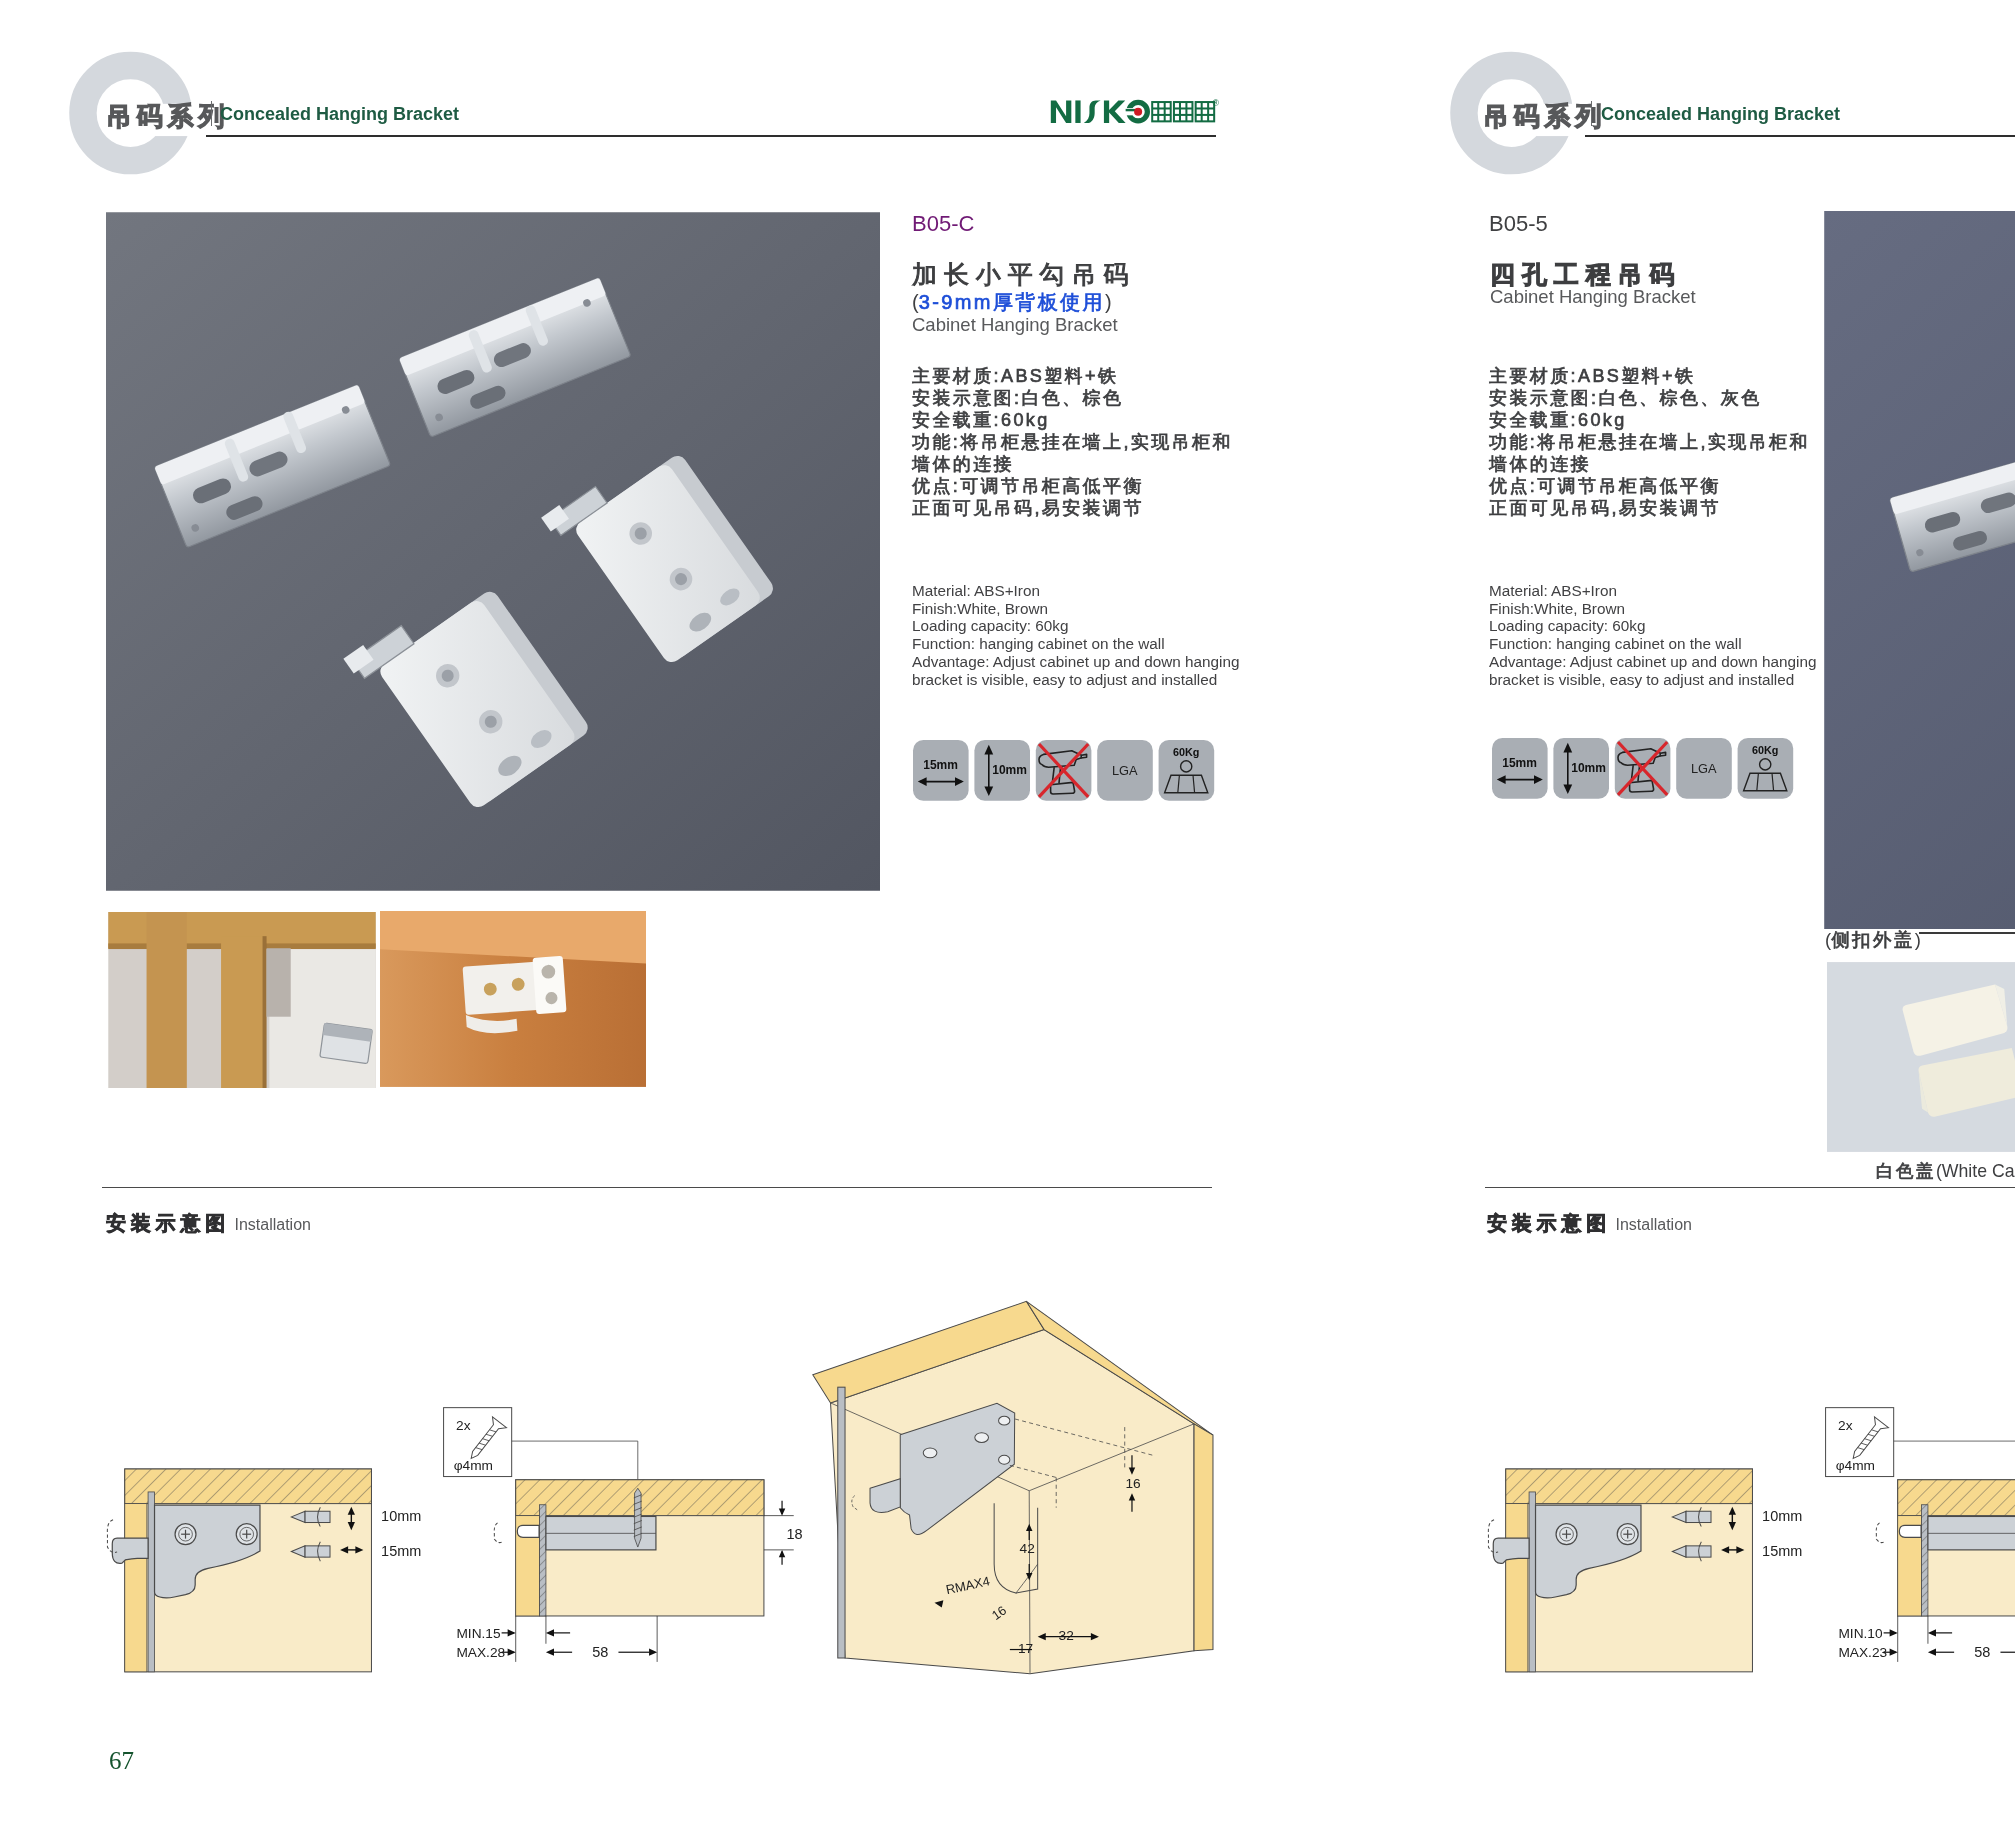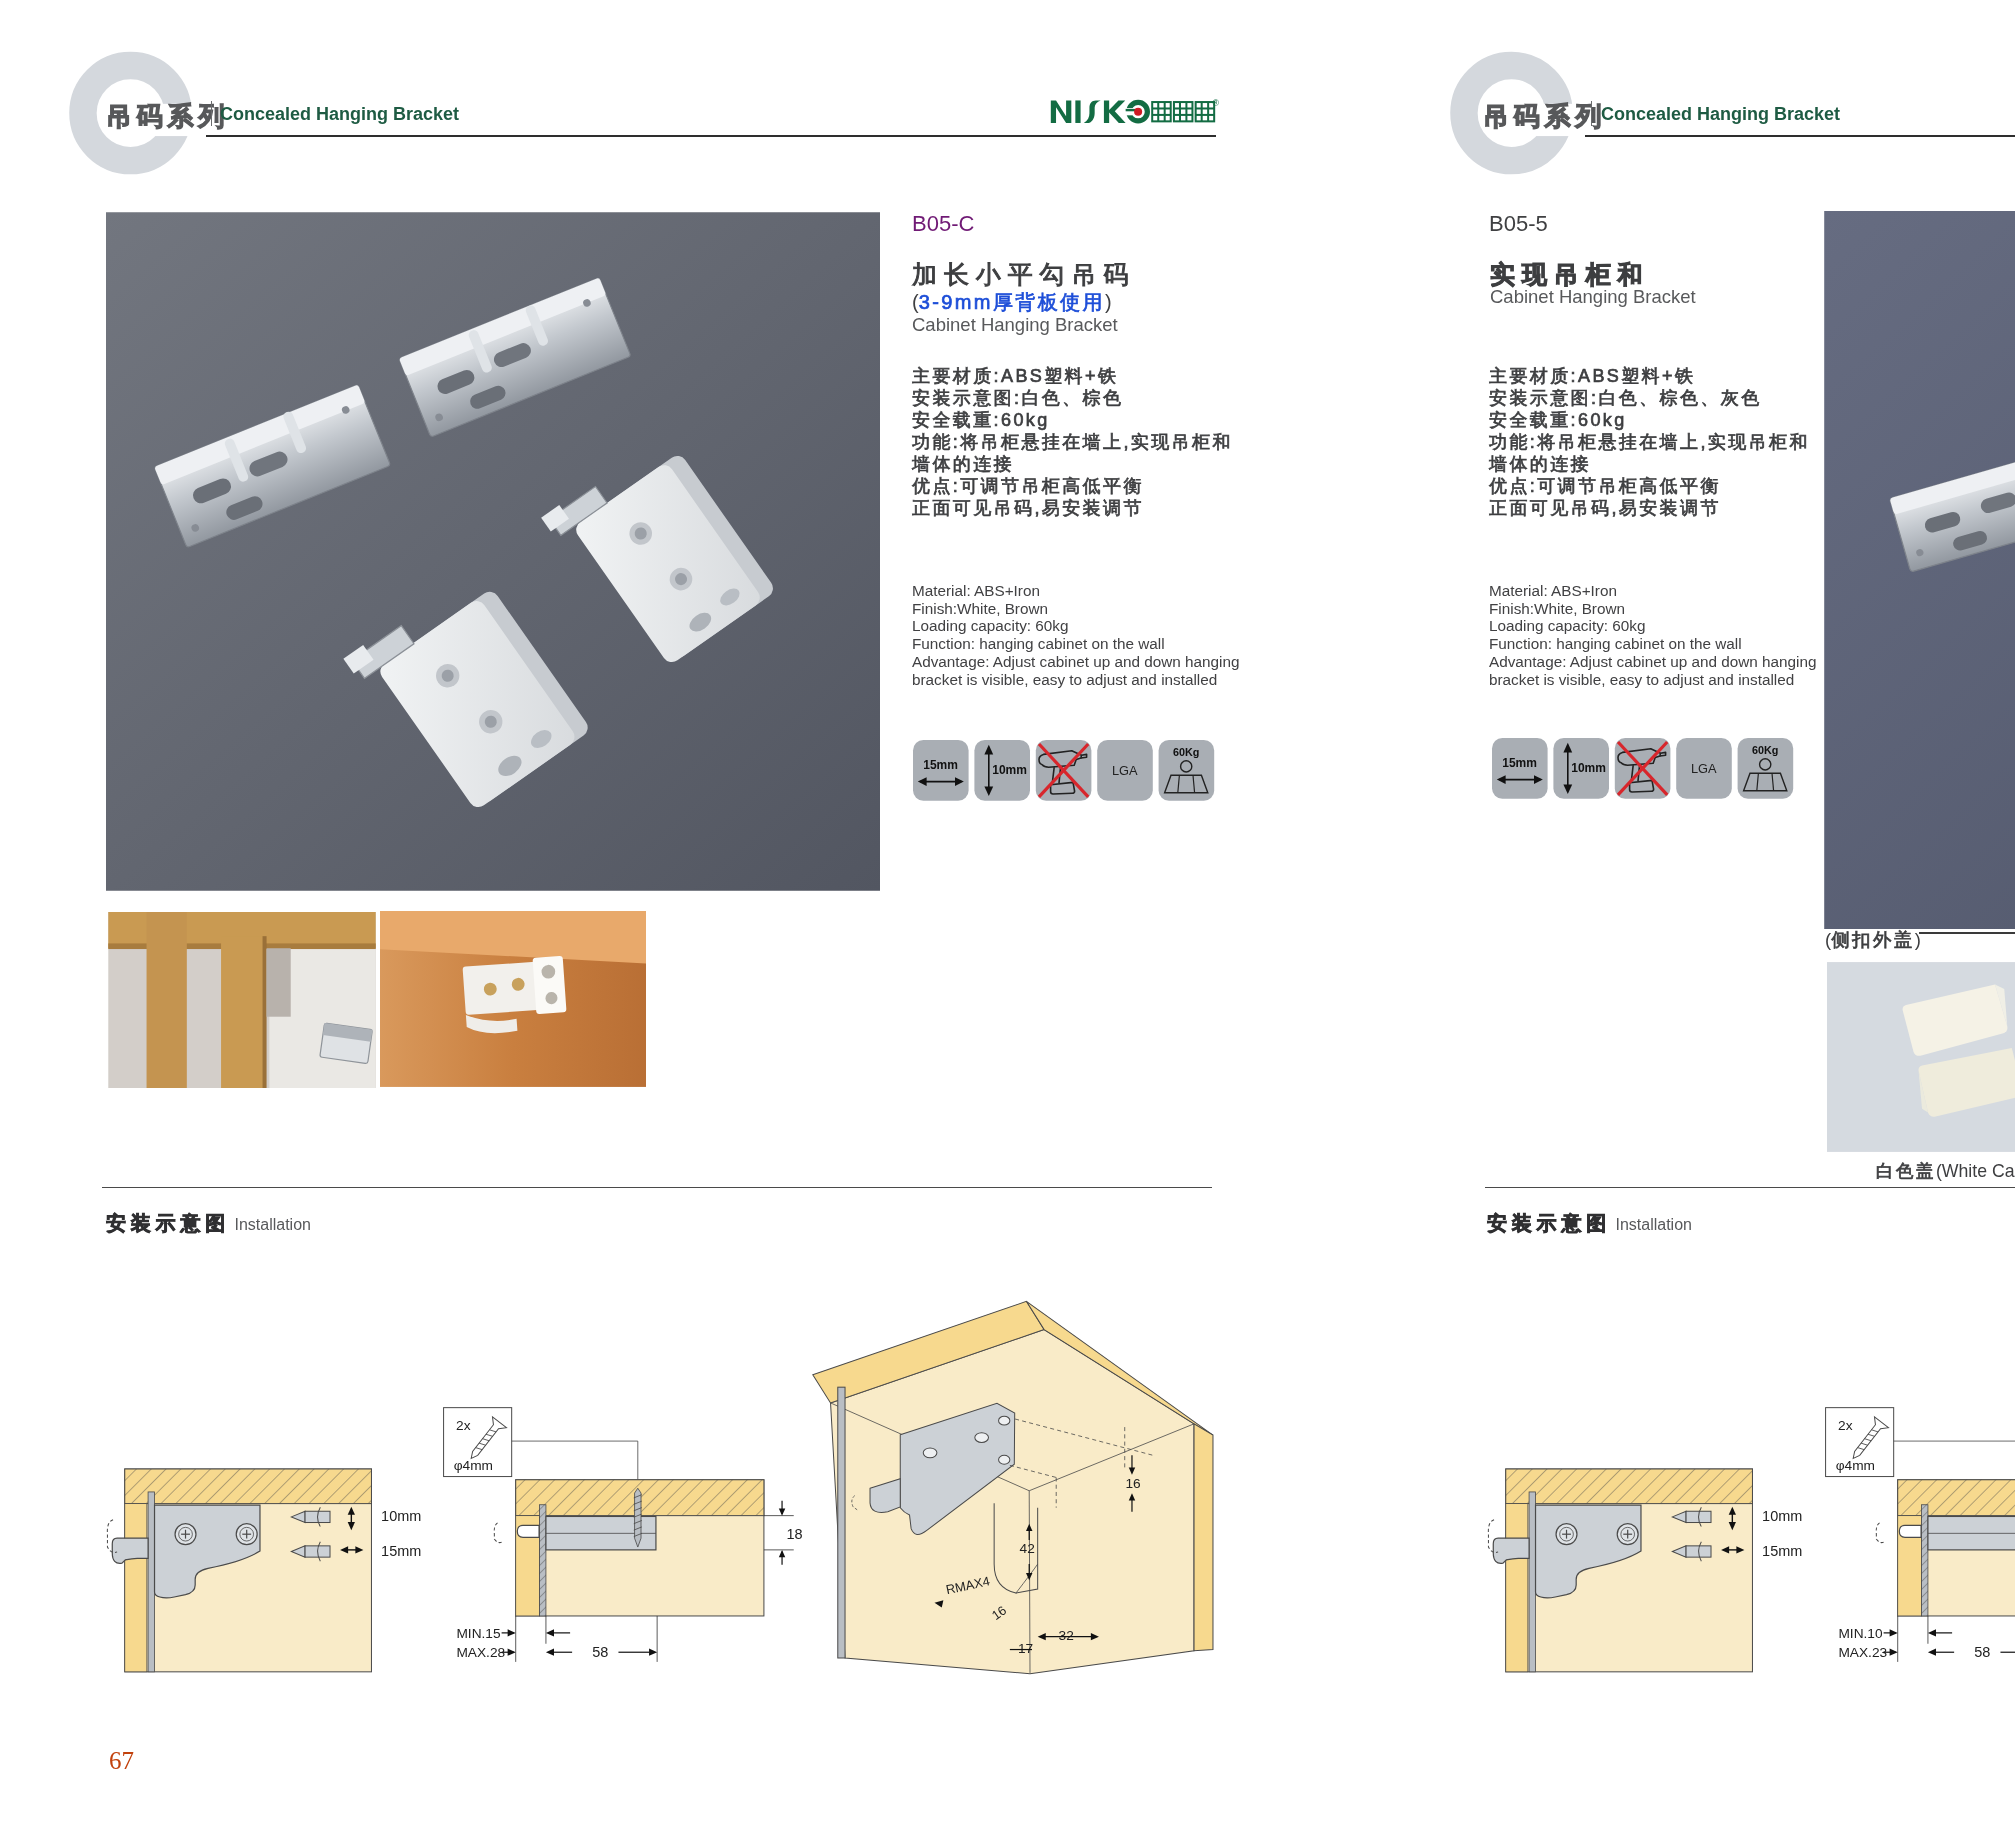--- a/index.html
+++ b/index.html
@@ -271,21 +271,21 @@
  <path d="M-120,45 q60,28 125,18 l0,30 q-80,10 -125,-18 Z" fill="#efede9"></path>
  <circle cx="-55" cy="-15" r="16" fill="#c8a15c"></circle>
       <circle cx="15" cy="-22" r="16" fill="#c8a15c"></circle>
  <circle cx="92" cy="-48" r="17" fill="#b9b4ab"></circle>
       <circle cx="95" cy="18" r="15" fill="#b9b4ab"></circle>
 </g>
 </svg>
 
 <div class="abs" style="left:1489px;top:211px;font-size:22px;color:#3f4042">B05-5</div>
 
-<div class="abs" style="left:1490px;top:258px;font-size:25px;font-weight:600;letter-spacing:6.9px;color:#3d3e40;-webkit-text-stroke:1px #3d3e40">实现吊柜和</div>
+<div class="abs" style="left:1490px;top:258px;font-size:25px;font-weight:600;letter-spacing:6.9px;color:#3d3e40;-webkit-text-stroke:1px #3d3e40">四孔工程吊码</div>
 
 <div class="abs" style="left:1490px;top:286px;font-size:18.5px;color:#58595b">Cabinet Hanging Bracket</div>
 
 <div class="abs" style="left:1489px;top:365px;font-size:18px;line-height:22px;color:#3d3e40">
 <div class="cjk">主要材质:ABS塑料+铁</div>
 <div class="cjk">安装示意图:白色、棕色、灰色</div>
 <div class="cjk">安全载重:60kg</div>
 <div class="cjk">功能:将吊柜悬挂在墙上,实现吊柜和</div>
 <div class="cjk">墙体的连接</div>
 <div class="cjk">优点:可调节吊柜高低平衡</div>
@@ -660,14 +660,14 @@
 <text x="666" y="888" font-size="34" fill="#222">32</text>
 <text x="565" y="920" font-size="34" fill="#222">17</text>
 <g stroke="#111" stroke-width="3" fill="none">
 <line x1="620" y1="880" x2="760" y2="880"></line>
       <line x1="545" y1="912" x2="600" y2="912"></line>
 </g>
 <path d="M614,880 l20,-9 v18 Z" fill="#111"></path>
     <path d="M766,880 l-20,-9 v18 Z" fill="#111"></path>
 </svg>
 
-<div class="abs" style="left:109px;top:1747px;font-size:25px;font-family:'Liberation Serif',serif;color:#c2410c">67</div>
+<div class="abs" style="left:109px;top:1747px;font-size:25px;font-family:'Liberation Serif',serif;color:#14532d">67</div>
 
 
 </body></html>

